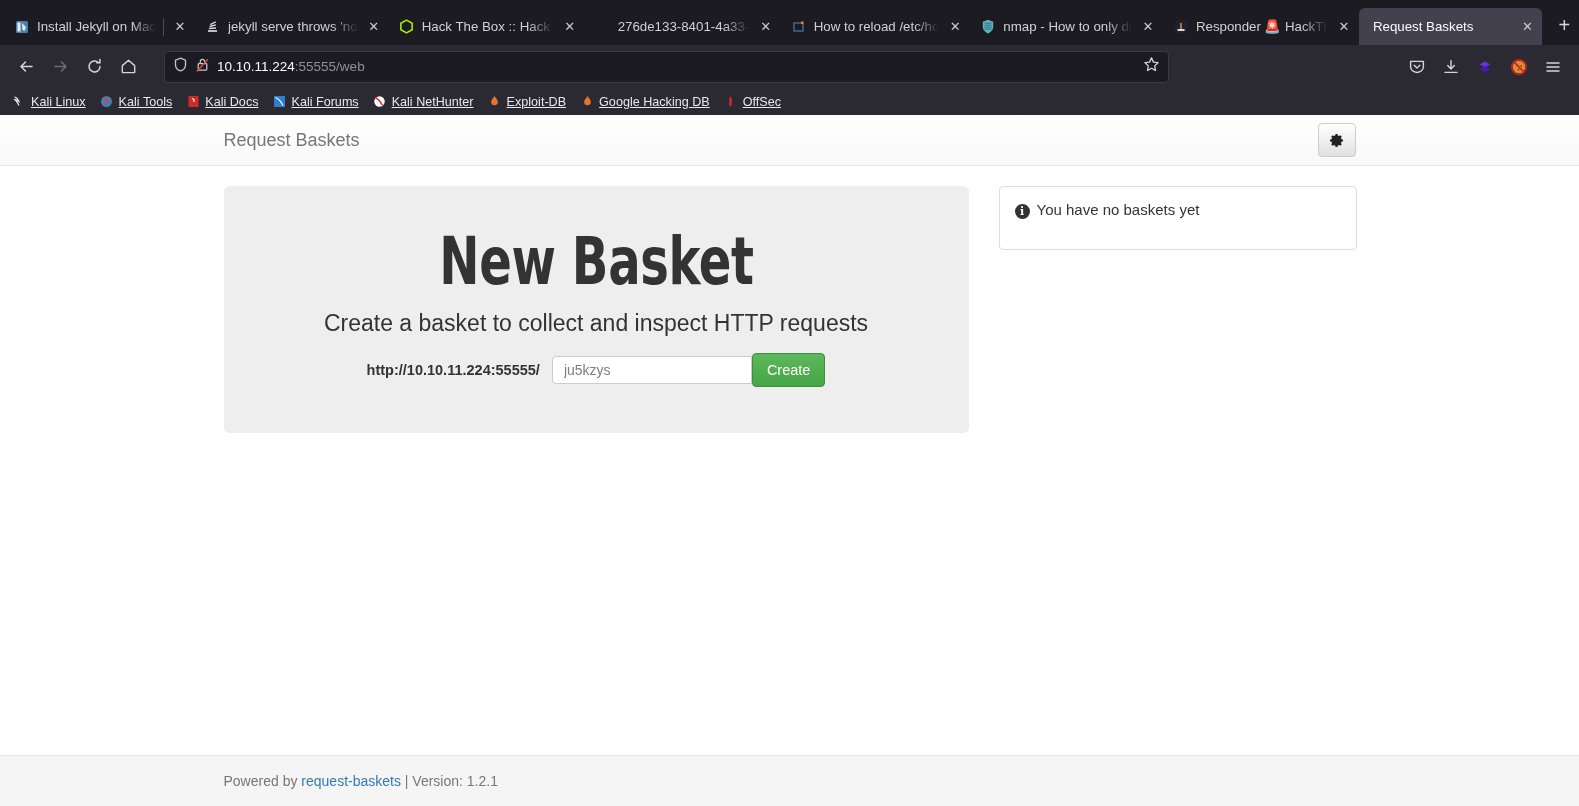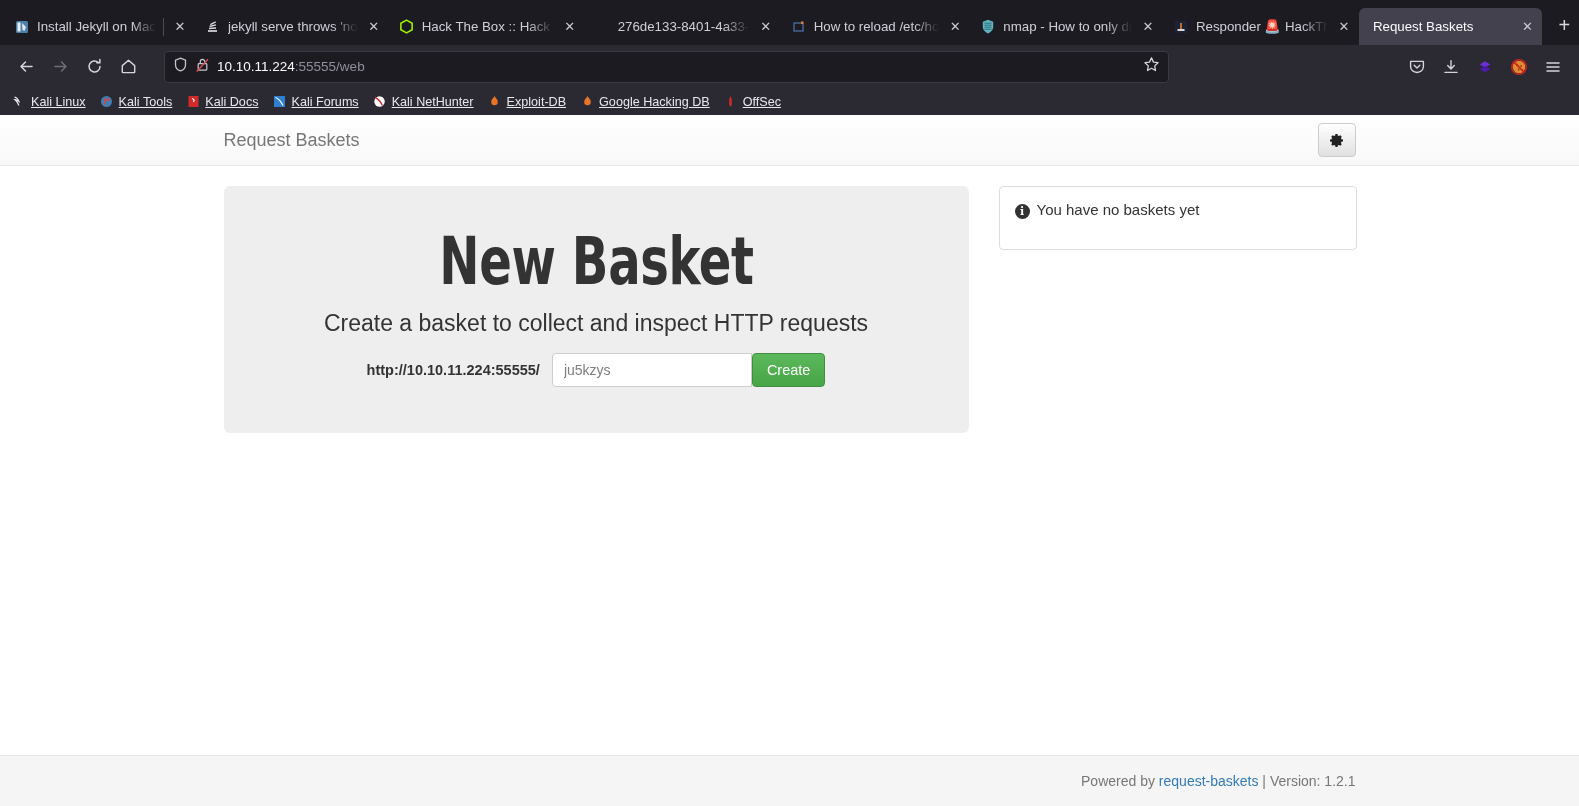--- a/index.html
+++ b/index.html
@@ -105,21 +105,21 @@
     font-size: 65px; font-weight: bold; color: #333; line-height: 1.05;
     letter-spacing: -0.5px; transform: scaleX(0.74); transform-origin: center;
     font-family: "DejaVu Sans", "Liberation Sans", sans-serif;
     margin-bottom: 14px;
   }
   .jumbo-sub { font-size: 23px; color: #333; font-weight: 400; margin-bottom: 16px; }
 
   .form-row { display: flex; align-items: center; justify-content: center; }
   .form-prefix { font-size: 14.5px; font-weight: bold; color: #333; padding-right: 12px; }
   .basket-input {
-    width: 200px; height: 34px; border: 1px solid #ccc; border-radius: 4px 0 0 4px;
+    width: 200px; height: 28px; border: 1px solid #ccc; border-radius: 4px 0 0 4px;
     padding: 0 11px; font-size: 14px; color: #7d7d7d;
     font-family: "Liberation Sans", sans-serif; background: #fff; outline: none;
   }
   .basket-input::placeholder { color: #7d7d7d; opacity: 1; }
   .create-btn {
     height: 34px; padding: 0 14px; border: 1px solid #3f8f3f; border-left: none;
     border-radius: 0 4px 4px 0;
     background: linear-gradient(to bottom, #5cb85c 0%, #46a546 100%);
     color: #fff; font-size: 14.5px; font-family: "Liberation Sans", sans-serif;
     border-left: 1px solid #3f8f3f; border-radius: 4px; text-align: center;
@@ -137,21 +137,21 @@
   .info-icon {
     width: 15px; height: 15px; border-radius: 50%; background: #333; color: #fff;
     font-size: 11px; font-weight: bold; line-height: 15px; text-align: center;
     flex: 0 0 15px; margin-top: 3px; font-family: "DejaVu Serif", serif;
   }
 
   .footer {
     flex: 0 0 51px; background: #f5f5f5; border-top: 1px solid #e7e7e7;
     display: flex; align-items: center;
   }
-  .footer-inner { width: 1162px; margin: 0 auto; padding: 0 15px; font-size: 14px; color: #777; text-align: right; }
+  .footer-inner { width: 1162px; margin: 0 auto; padding: 0 15px; font-size: 14px; color: #777; }
   .footer-inner a { color: #337ab7; text-decoration: none; }
 </style>
 </head>
 <body>
 
 <div id="browser">
 
   <div class="tabstrip">
 
     <div class="tab">

